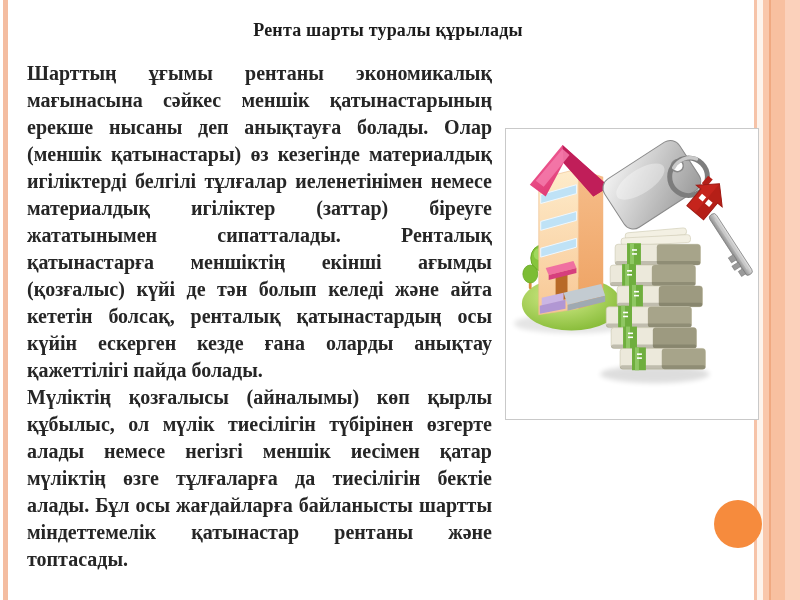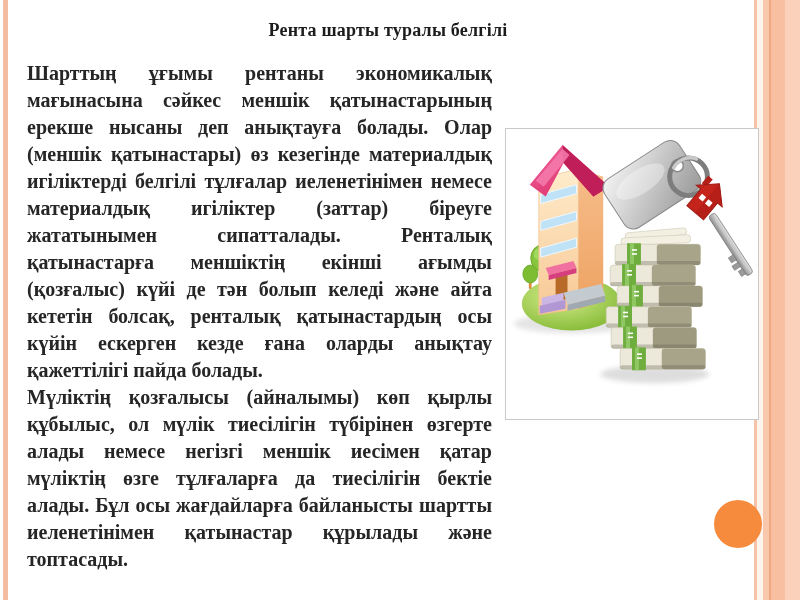--- a/index.html
+++ b/index.html
@@ -51,25 +51,25 @@
 
   <div class="stripe stripe-left"></div>
   <div class="stripe rs-a"></div>
   <div class="stripe rs-b"></div>
   <div class="stripe rs-c"></div>
   <div class="stripe rs-d"></div>
   <div class="stripe rs-e"></div>
   <div class="stripe rs-f"></div>
   <div class="accent-circle"></div>
 
-  <h1 class="title">Рента шарты туралы белгілі</h1>
+  <h1 class="title">Рента шарты туралы құрылады</h1>
 
   <div class="body-text">
     <p>Шарттың ұғымы рентаны экономикалық мағынасына сәйкес меншік қатынастарының ерекше нысаны деп анықтауға болады. Олар (меншік қатынастары) өз кезегінде материалдық игіліктерді белгілі тұлғалар иеленетінімен немесе материалдық игіліктер (заттар) біреуге жататынымен сипатталады. Ренталық қатынастарға меншіктің екінші ағымды (қозғалыс) күйі де тән болып келеді және айта кететін болсақ, ренталық қатынастардың осы күйін ескерген кезде ғана оларды анықтау қажеттілігі пайда болады.</p>
-    <p>Мүліктің қозғалысы (айналымы) көп қырлы құбылыс, ол мүлік тиесілігін түбірінен өзгерте алады немесе негізгі меншік иесімен қатар мүліктің өзге тұлғаларға да тиесілігін бектіе алады. Бұл осы жағдайларға байланысты шартты иеленетінімен қатынастар құрылады және топтасады.</p>
+    <p>Мүліктің қозғалысы (айналымы) көп қырлы құбылыс, ол мүлік тиесілігін түбірінен өзгерте алады немесе негізгі меншік иесімен қатар мүліктің өзге тұлғаларға да тиесілігін бектіе алады. Бұл осы жағдайларға байланысты шартты міндеттемелік қатынастар рентаны және топтасады.</p>
   </div>
 
   <figure class="picture">
     <svg viewBox="0 0 254 292">
       <defs>
         <linearGradient id="gFront" x1="0" y1="0" x2="0" y2="1">
           <stop offset="0" stop-color="#feeccb"></stop>
             <stop offset="1" stop-color="#f8c794"></stop>
         </linearGradient>
         <linearGradient id="gSide" x1="0" y1="0" x2="0" y2="1">

